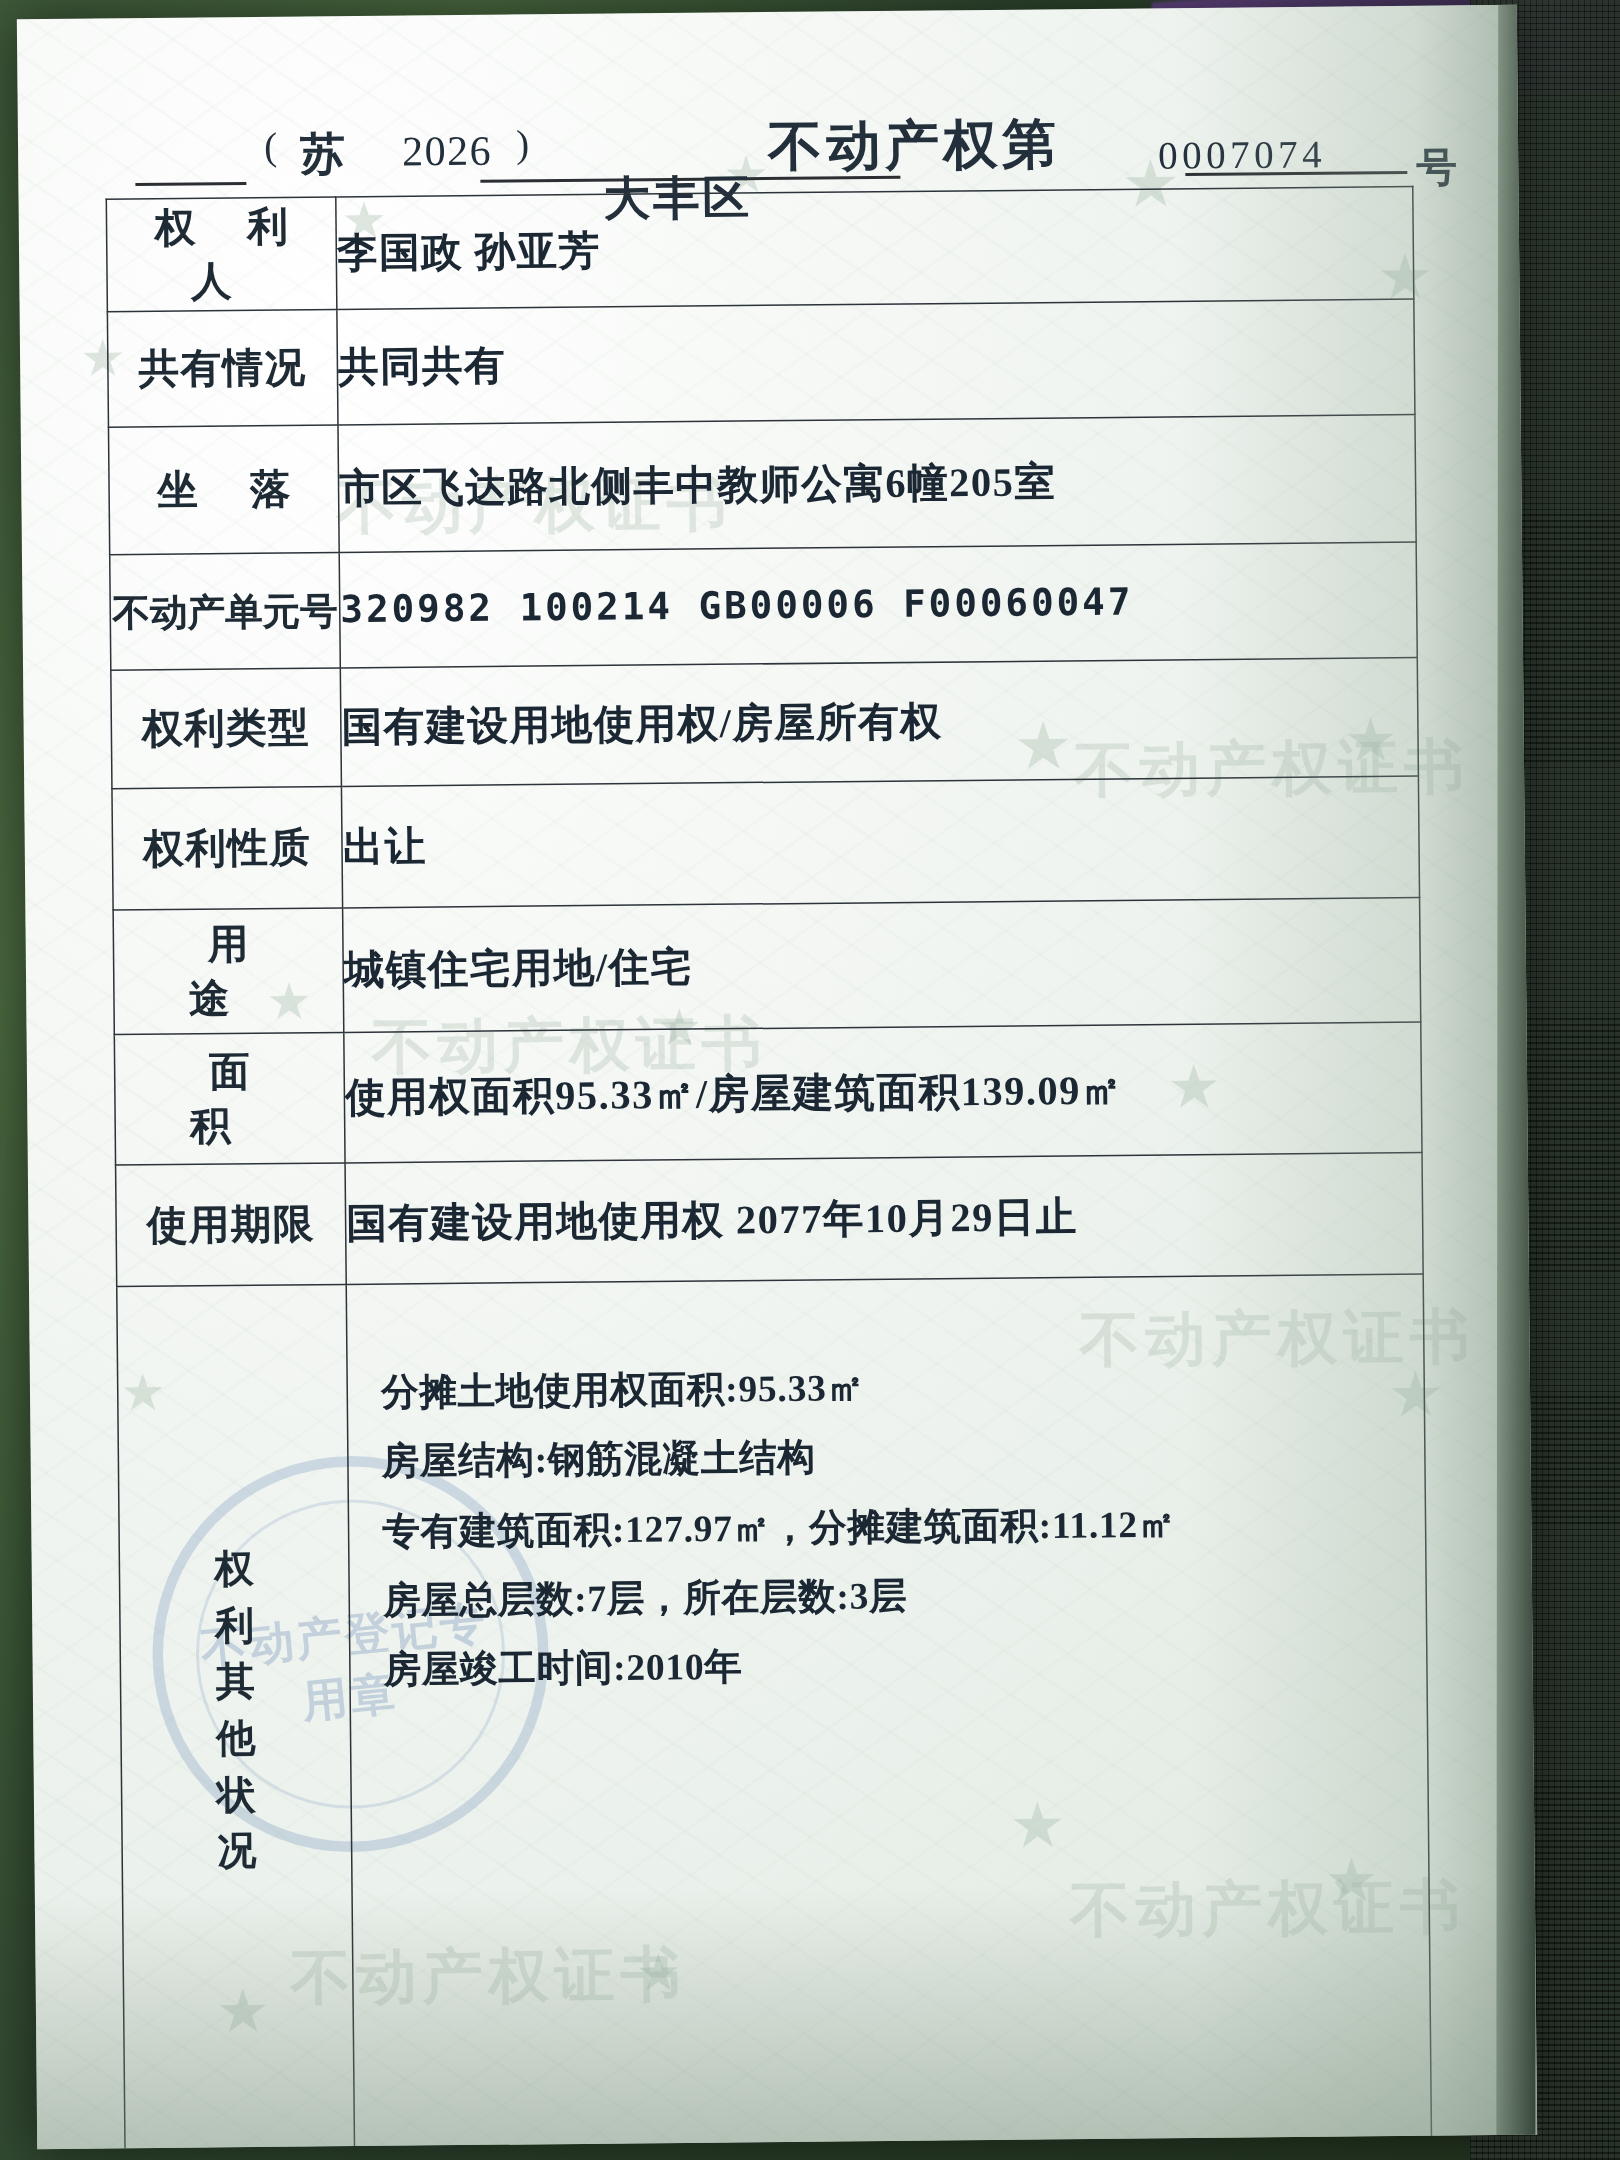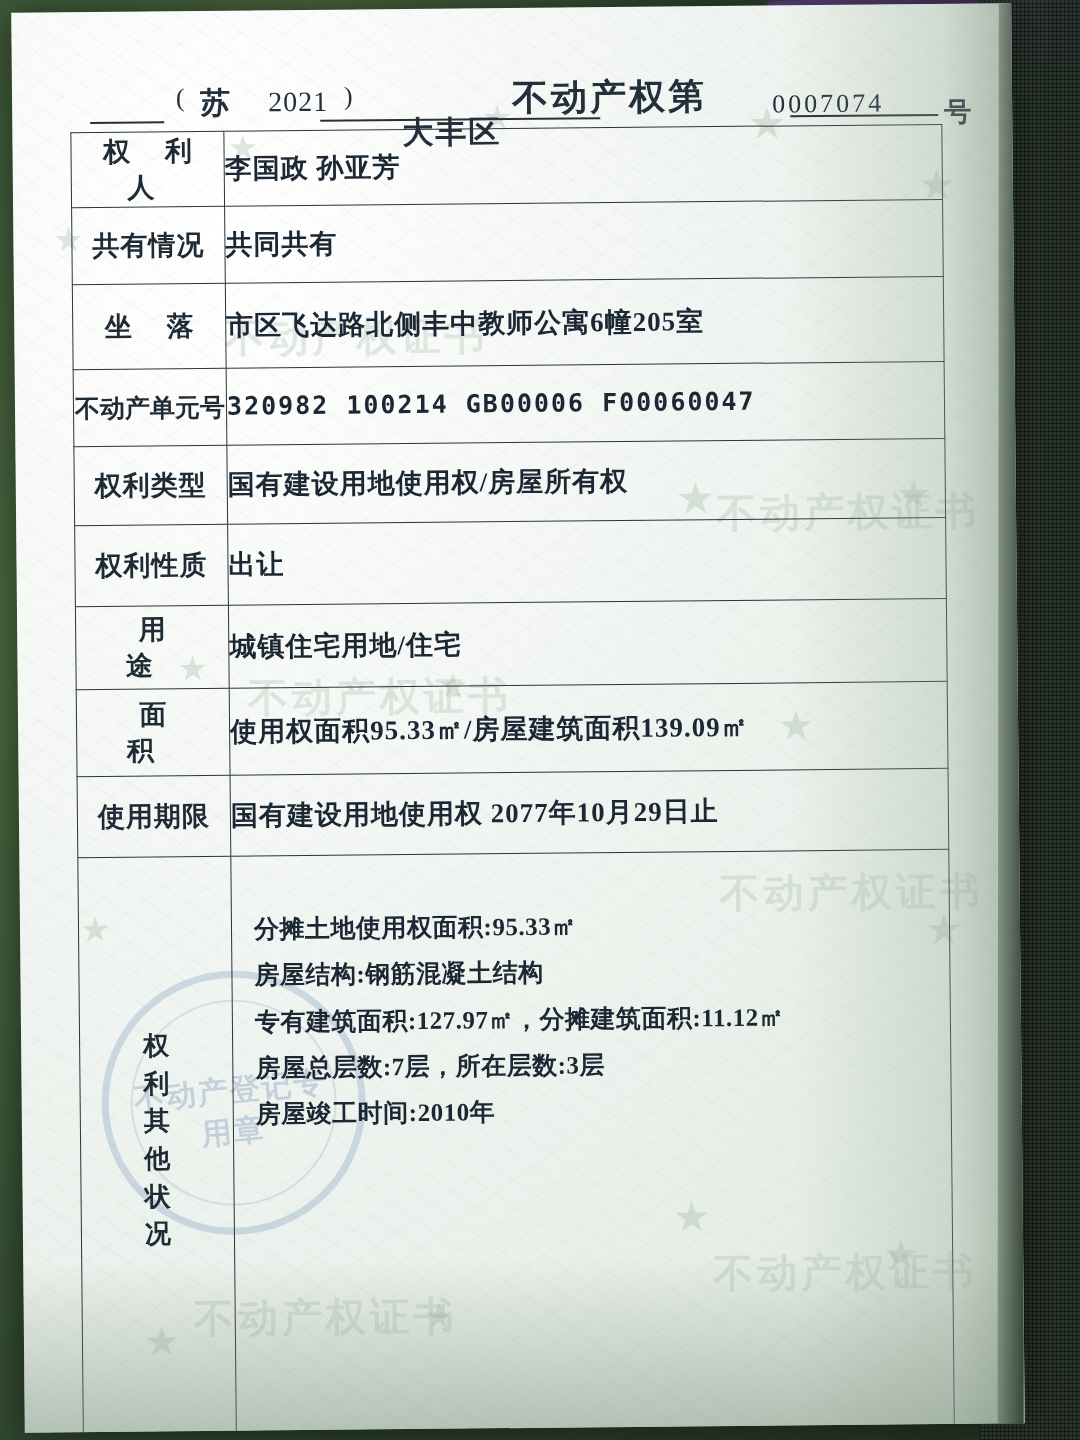--- a/index.html
+++ b/index.html
@@ -281,21 +281,21 @@
     <div class="wm-seal-text">不动产登记专用章</div>
 
     <div class="header">
       <div class="hrule h-pref"></div>
       <div class="hrule h-mid"></div>
       <div class="hrule h-mid2"></div>
       <div class="hrule h-num"></div>
 
       <div class="txt h-paren-l">(</div>
       <div class="txt h-prov">苏</div>
-      <div class="txt h-year">2021</div>
+      <div class="txt h-year">2026</div>
       <div class="txt h-paren-r">)</div>
       <div class="txt h-region">大丰区</div>
       <div class="txt h-title">不动产权第</div>
       <div class="txt h-serial">0007074</div>
       <div class="txt h-hao">号</div>
     </div>
 
     <table class="cert">
       <tbody>
           <tr class="r1">

